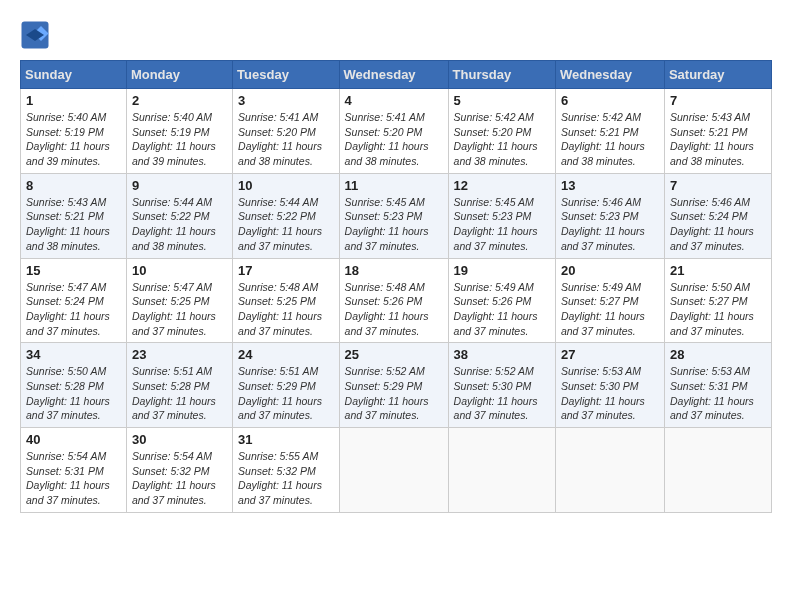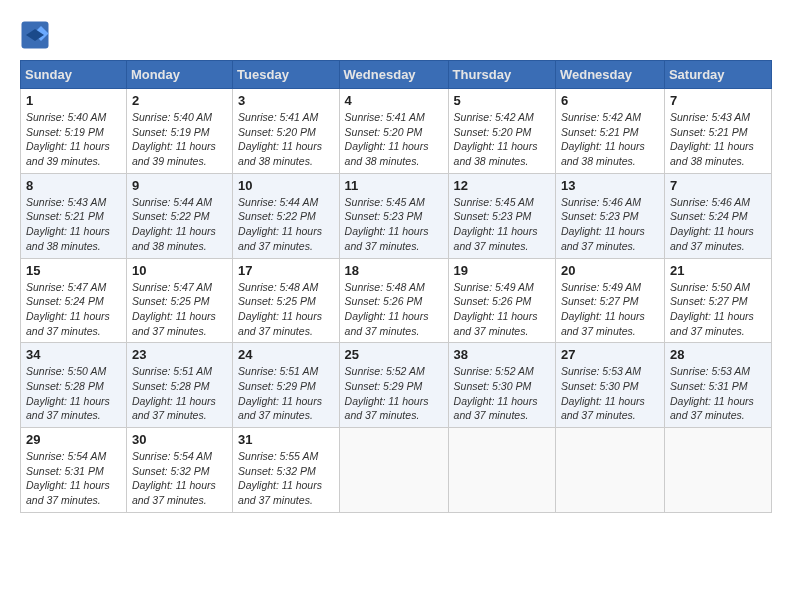--- a/index.html
+++ b/index.html
@@ -320,21 +320,21 @@
         <td>
           <span class="day-num">28</span>
           <div class="day-info" style="white-space: pre-line;">Sunrise: 5:53 AM
 Sunset: 5:31 PM
 Daylight: 11 hours
 and 37 minutes.</div>
         </td>
       </tr>
       <tr>
         <td>
-          <span class="day-num">29</span>
+          <span class="day-num">40</span>
           <div class="day-info" style="white-space: pre-line;">Sunrise: 5:54 AM
 Sunset: 5:31 PM
 Daylight: 11 hours
 and 37 minutes.</div>
         </td>
         <td>
           <span class="day-num">30</span>
           <div class="day-info" style="white-space: pre-line;">Sunrise: 5:54 AM
 Sunset: 5:32 PM
 Daylight: 11 hours

